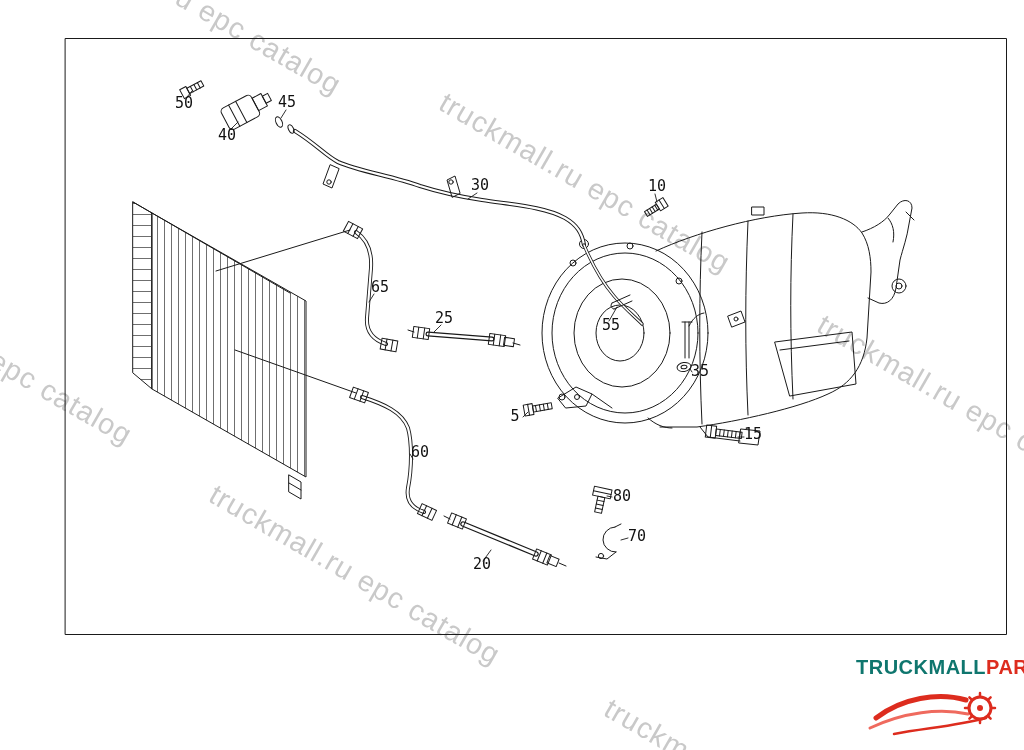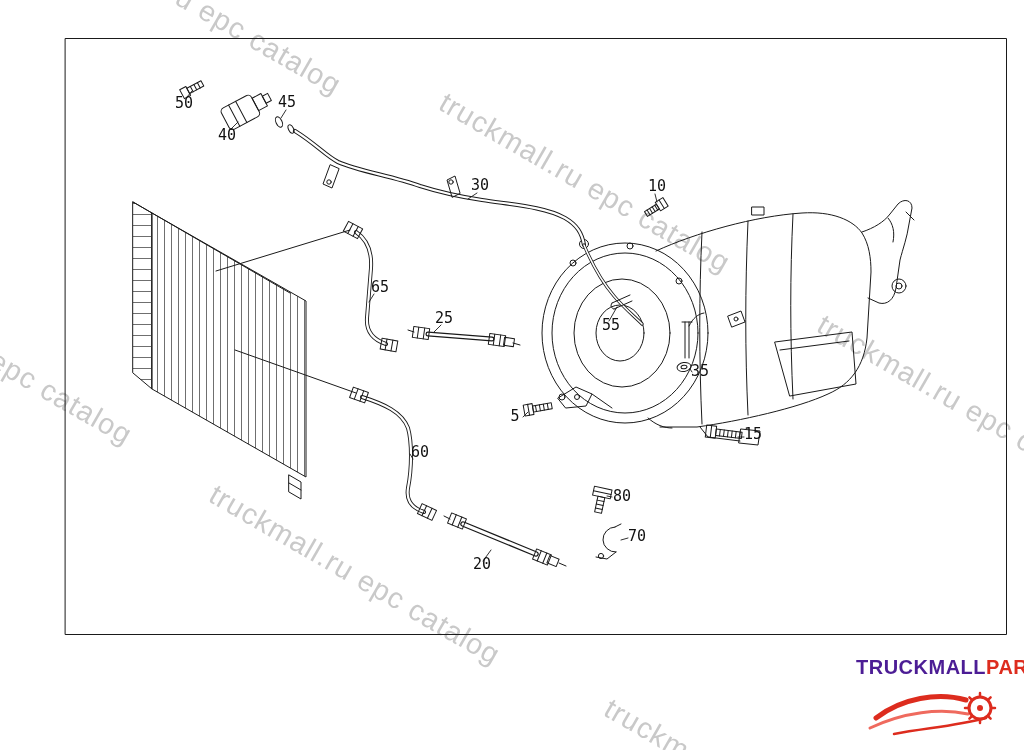--- a/index.html
+++ b/index.html
@@ -10,21 +10,21 @@
   .wm{
     position:absolute;color:#c9c9c9;font-size:29px;letter-spacing:1px;
     white-space:nowrap;transform:rotate(30deg);transform-origin:0 0;
     font-family:"Liberation Sans",sans-serif;user-select:none;
   }
   .draw{position:absolute;left:0;top:0;}
   .logo-text{
     position:absolute;left:856px;top:656px;font-weight:bold;font-size:20px;
     letter-spacing:.5px;font-family:"Liberation Sans",sans-serif;white-space:nowrap;
   }
-  .logo-text .gray{color:#4c1d95;}
+  .logo-text .gray{color:#0f766e;}
   .logo-text .red{color:#dd2c1e;}
   .logo-swoosh{position:absolute;left:868px;top:684px;}
   text.plabel{
     font-family:"DejaVu Sans Mono","Liberation Mono",monospace;
     font-size:15px;fill:#111;stroke:none;
   }
 </style>
 </head>
 <body>
 

